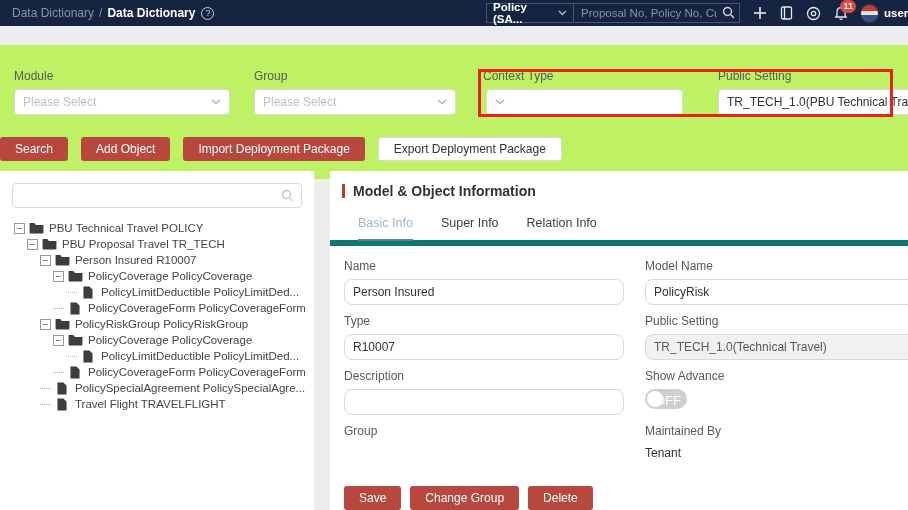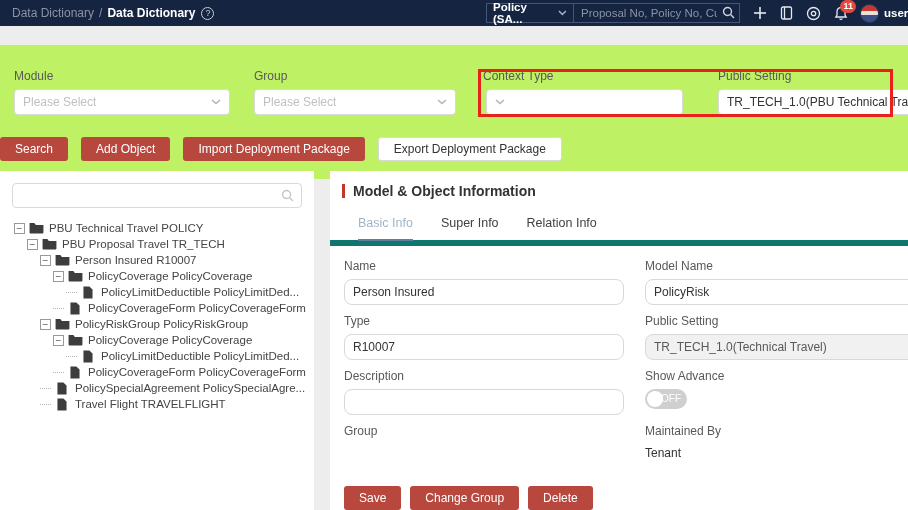--- a/index.html
+++ b/index.html
@@ -109,21 +109,21 @@
   .inp {
     width:100%; height:26px; border:1px solid #d9d9d9; border-radius:8px;
     padding:0 8px; font-size:12px; color:#333; outline:none; font-family:"Liberation Sans",sans-serif;
   }
   .inp:disabled { background:#f1f1f1; color:#595959; }
   .toggle {
     position:relative; width:42px; height:20px; background:#cfcfcf; border-radius:10px;
     cursor:pointer; margin-top:2px;
   }
   .toggle .knob { position:absolute; left:2px; top:2px; width:16px; height:16px; background:#fff; border-radius:50%; }
-  .toggle .state { position:absolute; right:6px; top:4px; color:#fff; font-size:10px; font-weight:normal; }
+  .toggle .state { position:absolute; right:6px; top:4px; color:#fff; font-size:13px; font-weight:normal; }
   .plain-val { font-size:12px; color:#333; line-height:18px; }
   .spacer26 { height:26px; }
   .panel-btns { display:flex; margin-top:16px; padding-left:14px; }
   .panel-btns .btn { margin-right:0; }
   .panel-btns .btn + .btn { margin-left:9px; }
 </style>
 </head>
 <body>
 
 <div class="navbar">

